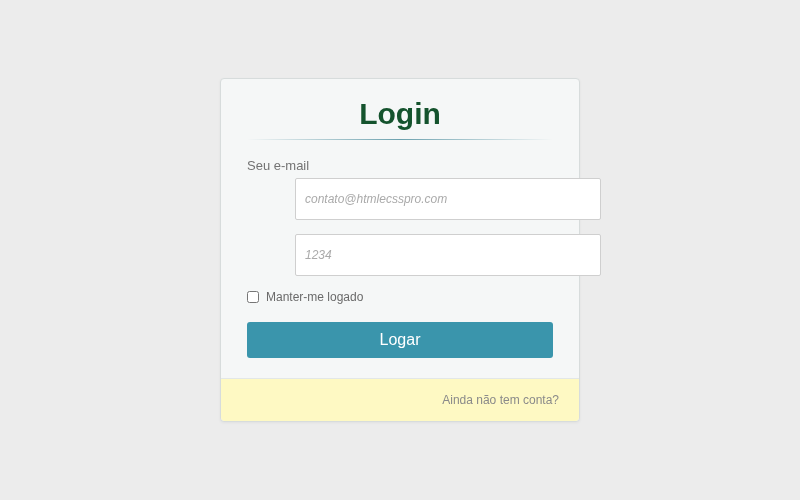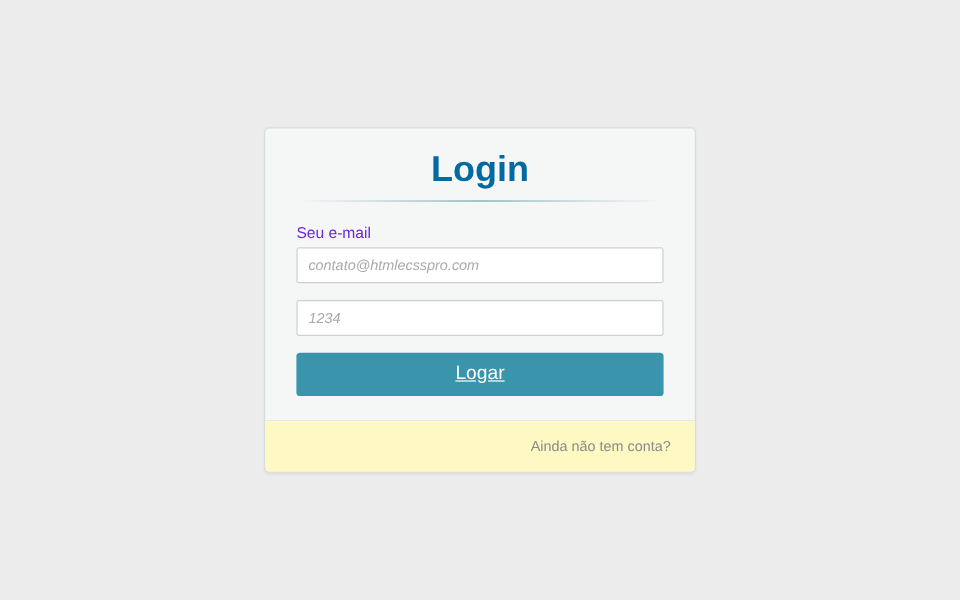--- a/index.html
+++ b/index.html
@@ -21,48 +21,49 @@
       background: #f5f7f7;
       border: 1px solid #d7dcdc;
       border-radius: 4px;
       box-shadow: 0 1px 3px rgba(0,0,0,0.05);
     }
     .card-body {
       padding: 18px 26px 20px 26px;
     }
     .login-title {
       text-align: center;
-      color: #0369a1;
+      color: #14532d;
       font-size: 30px;
       font-weight: bold;
       margin-bottom: 8px;
     }
     .hr-divider {
       height: 1px;
       background: linear-gradient(to right, rgba(18,105,127,0) 0%, rgba(18,105,127,0.6) 50%, rgba(18,105,127,0) 100%);
       margin: 0 auto 18px auto;
       width: 100%;
     }
     .field-label {
       display: block;
       font-size: 13px;
-      color: #6d28d9;
+      color: #737373;
       margin-bottom: 5px;
       font-weight: normal;
     }
     .text-input {
       width: 100%;
-      height: 30px;
+      height: 42px;
       padding: 5px 9px;
       margin-bottom: 14px;
       border: 1px solid #cfcfcf;
       border-radius: 2px;
       font-size: 12px;
       color: #555;
       background: #fff;
+      margin-left: 48px;
     }
     .text-input::placeholder {
       color: #aaa;
       font-style: italic;
       font-size: 12px;
     }
     .remember-row {
       display: flex;
       align-items: center;
       margin-bottom: 18px;
@@ -79,21 +80,20 @@
     .login-button {
       width: 100%;
       background: #3a95ac;
       color: #fff;
       border: none;
       border-radius: 3px;
       padding: 9px 0;
       font-size: 16px;
       cursor: pointer;
       font-family: inherit;
-      text-decoration: underline;
     }
     .card-footer {
       background: #fef9c3;
       border-top: 1px solid #e2e7e7;
       padding: 14px 20px;
       text-align: right;
       border-radius: 0 0 4px 4px;
       display: flex;
       align-items: center;
       justify-content: flex-end;
@@ -121,20 +121,24 @@
 <div class="login-card">
   <div class="card-body">
     <h1 class="login-title">Login</h1>
     <div class="hr-divider"></div>
 
     <label class="field-label">Seu e-mail</label>
     <input type="text" class="text-input" placeholder="contato@htmlecsspro.com" style="">
 
     <input type="password" class="text-input" placeholder="1234" style="">
 
+    <div class="remember-row">
+      <input type="checkbox" style="">
+      <span>Manter-me logado</span>
+    </div>
 
     <button class="login-button">Logar</button>
   </div>
 
   <div class="card-footer">
     <span class="footer-text">Ainda não tem conta?</span>
   </div>
 </div>
 
 </body></html>

